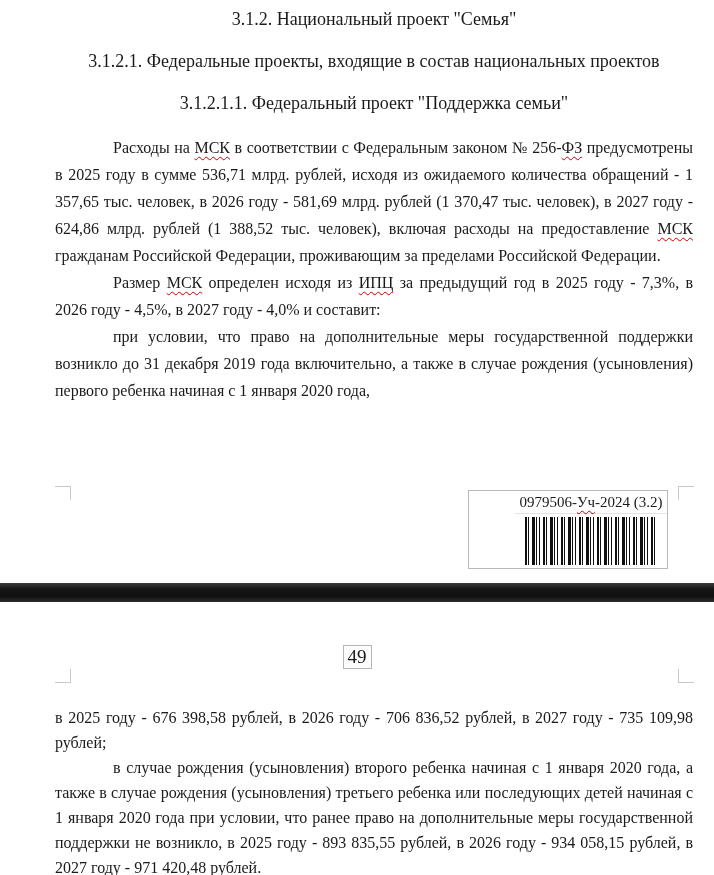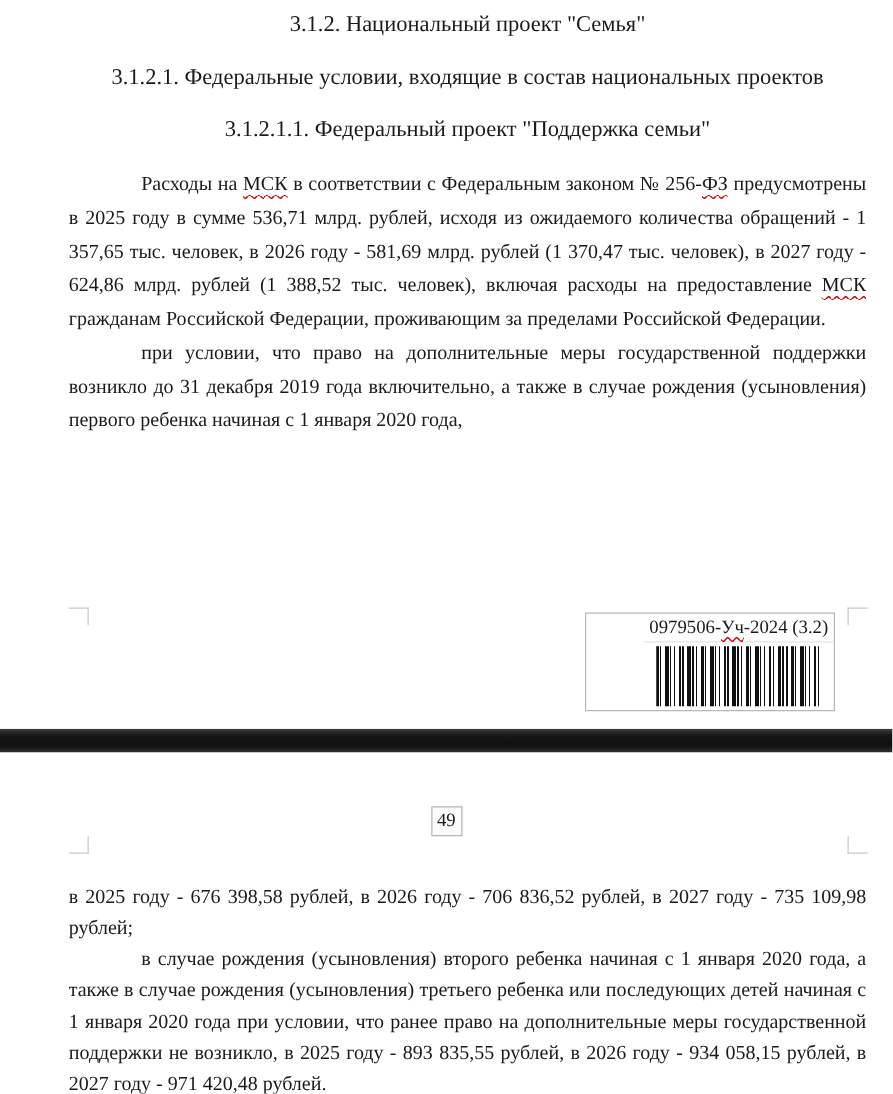--- a/index.html
+++ b/index.html
@@ -61,36 +61,37 @@
 
   
   .page-divider {
     height:19px; width:714px;
     background:linear-gradient(180deg,#3c3c3c 0%,#161616 30%,#0f0f0f 70%,#2e2e2e 100%);
   }
 
   .pagenum-row { padding-top:43px; text-align:center; }
   .pagenum-box {
     display:inline-block; min-width:15px; border:1px solid #b5b5b5;
-    background:#fcfcfc; padding:0 4px; font-size:15px; line-height:22px; text-align:center;
+    background:#fcfcfc; padding:0 4px; font-size:19px; line-height:22px; text-align:center;
   }
   .page2 .bodytext { margin-top:36px; }
 </style>
 </head>
 <body>
 
 <div class="page page1">
   <div class="headings">
     <div class="heading">3.1.2. Национальный проект "Семья"</div>
-    <div class="heading">3.1.2.1. Федеральные условии, входящие в состав национальных проектов</div>
+    <div class="heading">3.1.2.1. Федеральные проекты, входящие в состав национальных проектов</div>
     <div class="heading">3.1.2.1.1. Федеральный проект "Поддержка семьи"</div>
   </div>
 
   <div class="bodytext">
     <p class="para indent">Расходы на <span class="misspell">МСК</span> в соответствии с Федеральным законом № 256-<span class="misspell">ФЗ</span> предусмотрены в 2025 году в сумме 536,71 млрд. рублей, исходя из ожидаемого количества обращений - 1 357,65 тыс. человек, в 2026 году - 581,69 млрд. рублей (1 370,47 тыс. человек), в 2027 году - 624,86 млрд. рублей (1 388,52 тыс. человек), включая расходы на предоставление <span class="misspell">МСК</span> гражданам Российской Федерации, проживающим за пределами Российской Федерации.</p>
+    <p class="para indent">Размер <span class="misspell">МСК</span> определен исходя из <span class="misspell">ИПЦ</span> за предыдущий год в 2025 году - 7,3%, в 2026 году - 4,5%, в 2027 году - 4,0% и составит:</p>
     <p class="para indent">при условии, что право на дополнительные меры государственной поддержки возникло до 31 декабря 2019 года включительно, а также в случае рождения (усыновления) первого ребенка начиная с 1 января 2020 года,</p>
   </div>
 
   <div class="mark mark-p1-left"></div>
   <div class="mark mark-p1-right"></div>
 
   <div class="barcode-box">
     <div class="barcode-label">0979506-<span class="misspell">Уч</span>-2024 (3.2)</div>
     <div class="barcode-bars"></div>
   </div>

